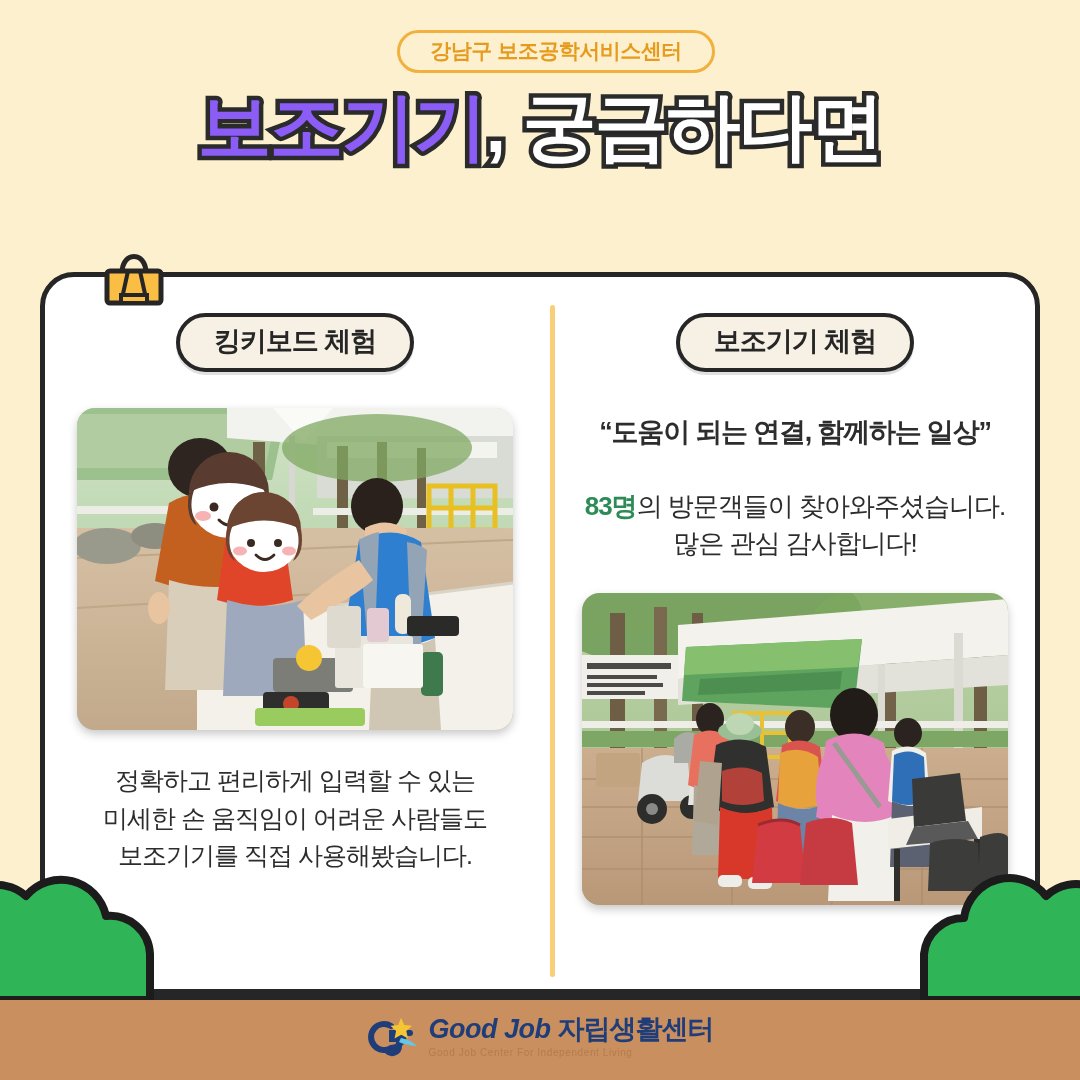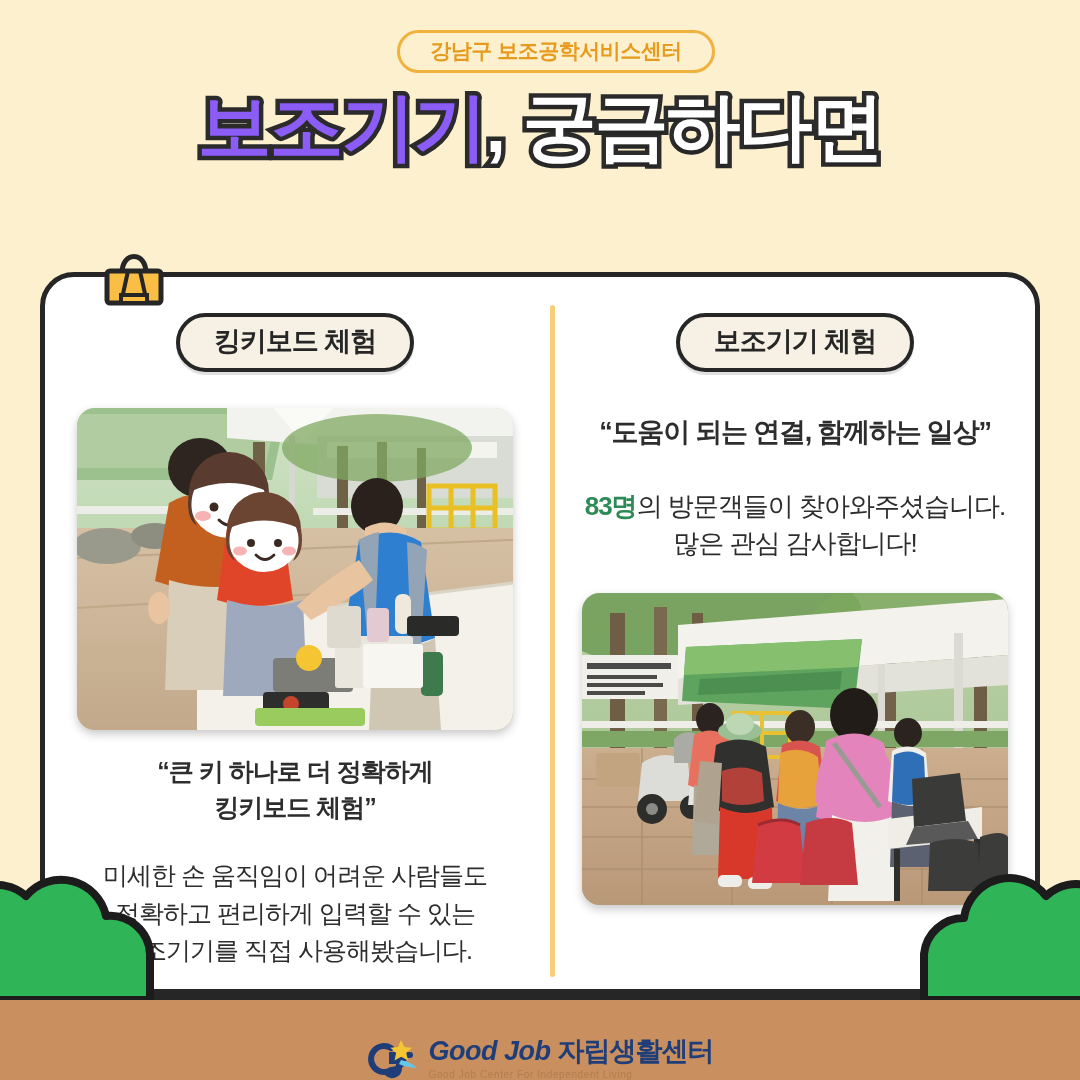--- a/index.html
+++ b/index.html
@@ -212,21 +212,21 @@
   .bush svg { display: block; }
 
   
   .footer {
     position: absolute;
     left: 0;
     bottom: 0;
     width: 1080px;
     height: 86px;
     display: flex;
-    align-items: flex-end;
+    align-items: center;
     justify-content: center;
     z-index: 8;
     gap: 10px;
   }
   .logo-mark { width: 52px; height: 42px; }
   .logo-text {
     display: flex;
     flex-direction: column;
     align-items: flex-start;
     line-height: 1;
@@ -380,28 +380,24 @@
           <rect x="250" y="198" width="34" height="42" rx="4" fill="#DEDAD0"></rect>
           <rect x="318" y="186" width="16" height="40" rx="7" fill="#EFE9DC"></rect>
           <rect x="290" y="200" width="22" height="34" rx="4" fill="#E3C9D2"></rect>
           <rect x="330" y="208" width="52" height="20" rx="4" fill="#2A2A28"></rect>
           <rect x="344" y="244" width="22" height="44" rx="5" fill="#3F7A4D"></rect>
           <rect x="286" y="236" width="60" height="44" rx="3" fill="#F7F6F0"></rect>
           <rect x="178" y="300" width="110" height="18" rx="4" fill="#9ACB5E"></rect>
         </svg>
       </div>
 
-      <div class="cap cap-quote">
-        <div>“큰 키 하나로 더 정확하게</div>
-        <div>킹키보드 체험”</div>
-      </div>
 
       <div class="cap cap-body">
+        <div>정확하고 편리하게 입력할 수 있는</div>
         <div>미세한 손 움직임이 어려운 사람들도</div>
-        <div>정확하고 편리하게 입력할 수 있는</div>
         <div>보조기기를 직접 사용해봤습니다.</div>
       </div>
     </div>
 
     <div class="col col-right">
       <div class="pill-row">
         <div class="pill">보조기기 체험</div>
       </div>
 
       <div class="cap cap-quote-r">“도움이 되는 연결, 함께하는 일상”</div>

